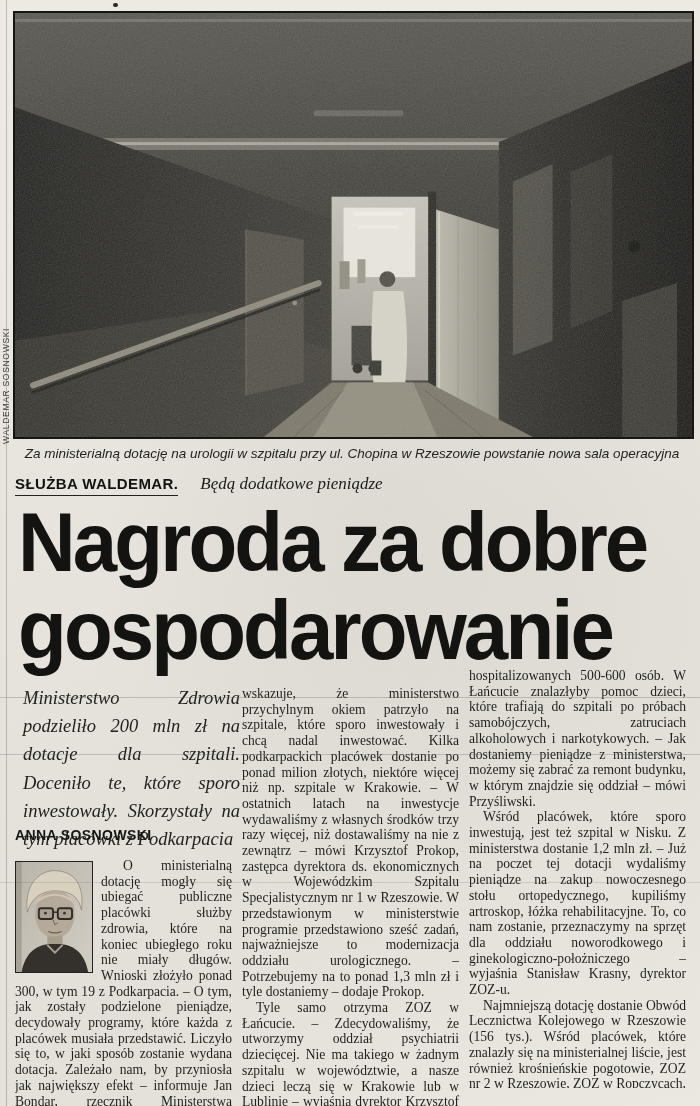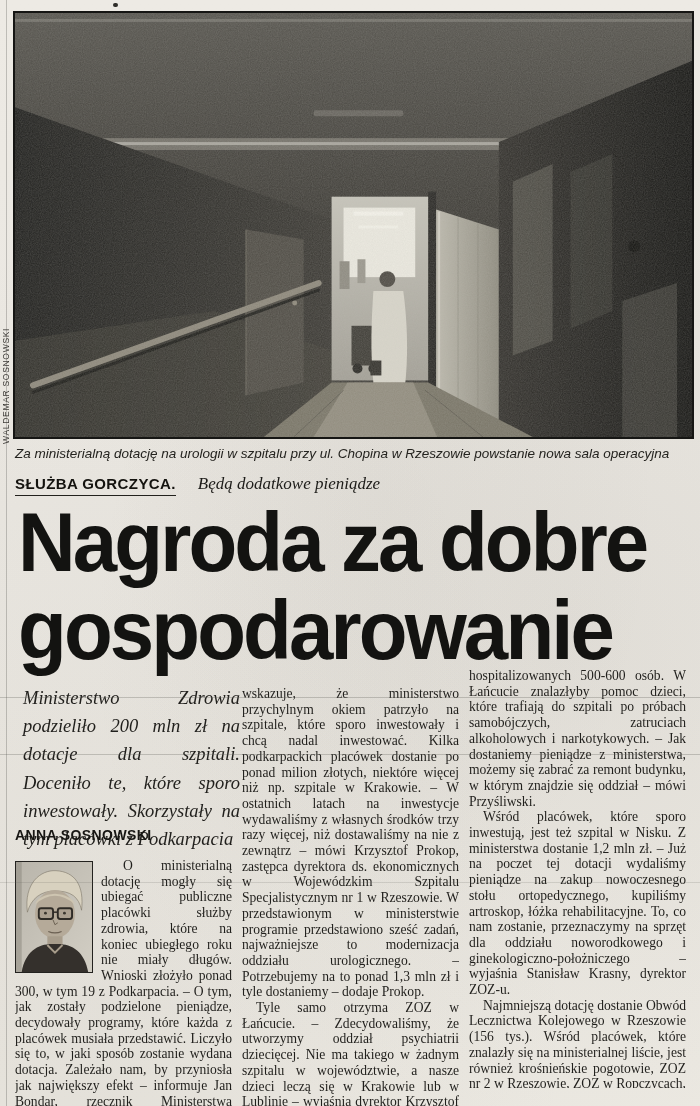--- a/index.html
+++ b/index.html
@@ -25,21 +25,21 @@
   }
 
   .main-photo {
     position:absolute; left:13px; top:11px; width:681px; height:428px; margin:0;
     border:2px solid #161614; box-sizing:border-box; background:#3a3935;
   }
   .main-photo svg { display:block; width:100%; height:100%; }
 
   .caption {
     position:absolute; left:15px; top:446px; width:674px;
-    font:italic 13.5px/16px "Liberation Sans", sans-serif; color:#24231f;
+    font:italic 13.5px/16px "Liberation Sans", sans-serif; color:#24231f;text-align:center;
   }
 
   .kicker { position:absolute; left:15px; top:474px; white-space:nowrap; }
   .kicker-section {
     font:bold 15px "Liberation Sans", sans-serif; letter-spacing:.4px; color:#14130f;
     border-bottom:1.5px solid #22211d; padding-bottom:3px; display:inline-block;
   }
   .kicker-tagline { font:italic 17px "Liberation Serif", serif; margin-left:18px; color:#1c1b18; }
 
   .headline {
@@ -163,21 +163,21 @@
       <line x1="280" y1="427" x2="330" y2="380" stroke="#55524a" stroke-width="1" opacity=".6"></line>
       <line x1="470" y1="427" x2="412" y2="380" stroke="#55524a" stroke-width="1" opacity=".6"></line>
 
       <rect x="0" y="0" width="680" height="427" filter="url(#grain)" opacity=".85"></rect>
     </svg>
   </figure>
 
   <div class="caption">Za ministerialną dotację na urologii w szpitalu przy ul. Chopina w Rzeszowie powstanie nowa sala operacyjna</div>
 
   <div class="kicker">
-    <span class="kicker-section">SŁUŻBA GORCZYCA.</span>
+    <span class="kicker-section">SŁUŻBA WALDEMAR.</span>
     <span class="kicker-tagline">Będą dodatkowe pieniądze</span>
   </div>
 
   <h1 class="headline">
     <span class="hl">Nagroda za dobre</span>
     <span class="hl">gospodarowanie</span>
   </h1>
 
   <div class="lead">Ministerstwo Zdrowia podzieliło 200 mln zł na dotacje dla szpitali. Doceniło te, które sporo inwestowały. Skorzystały na tym placówki z Podkarpacia</div>
 

